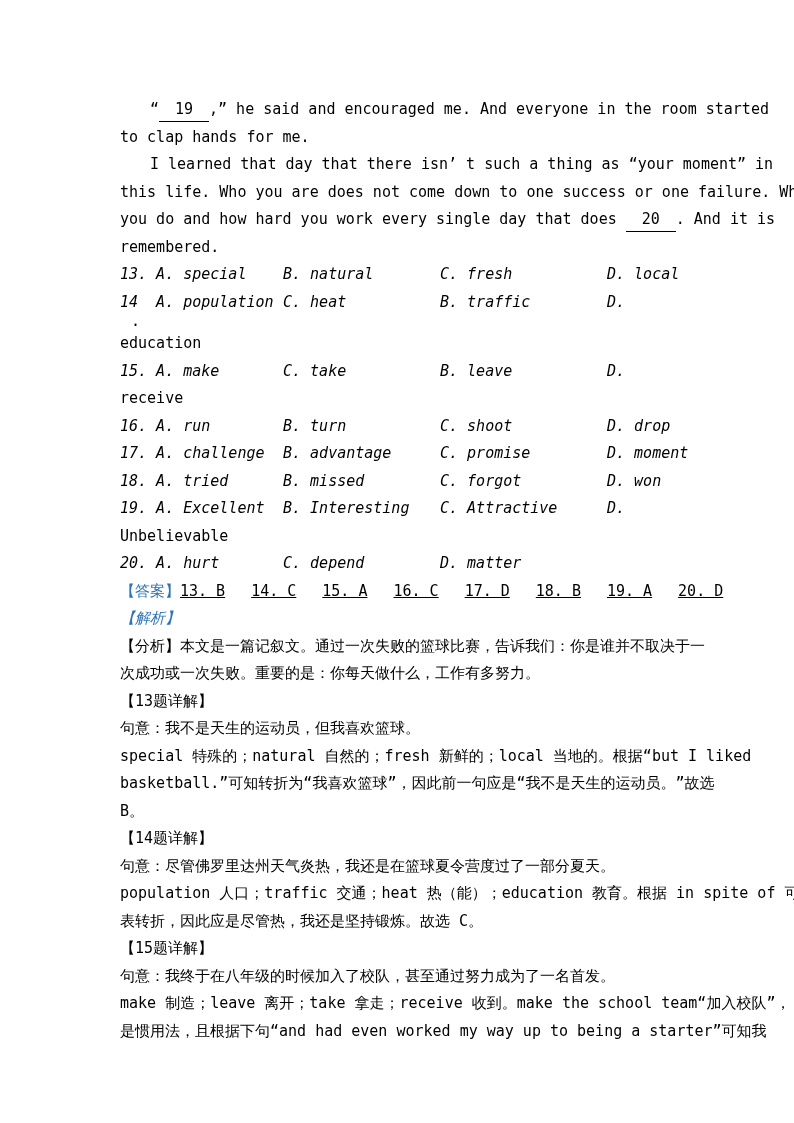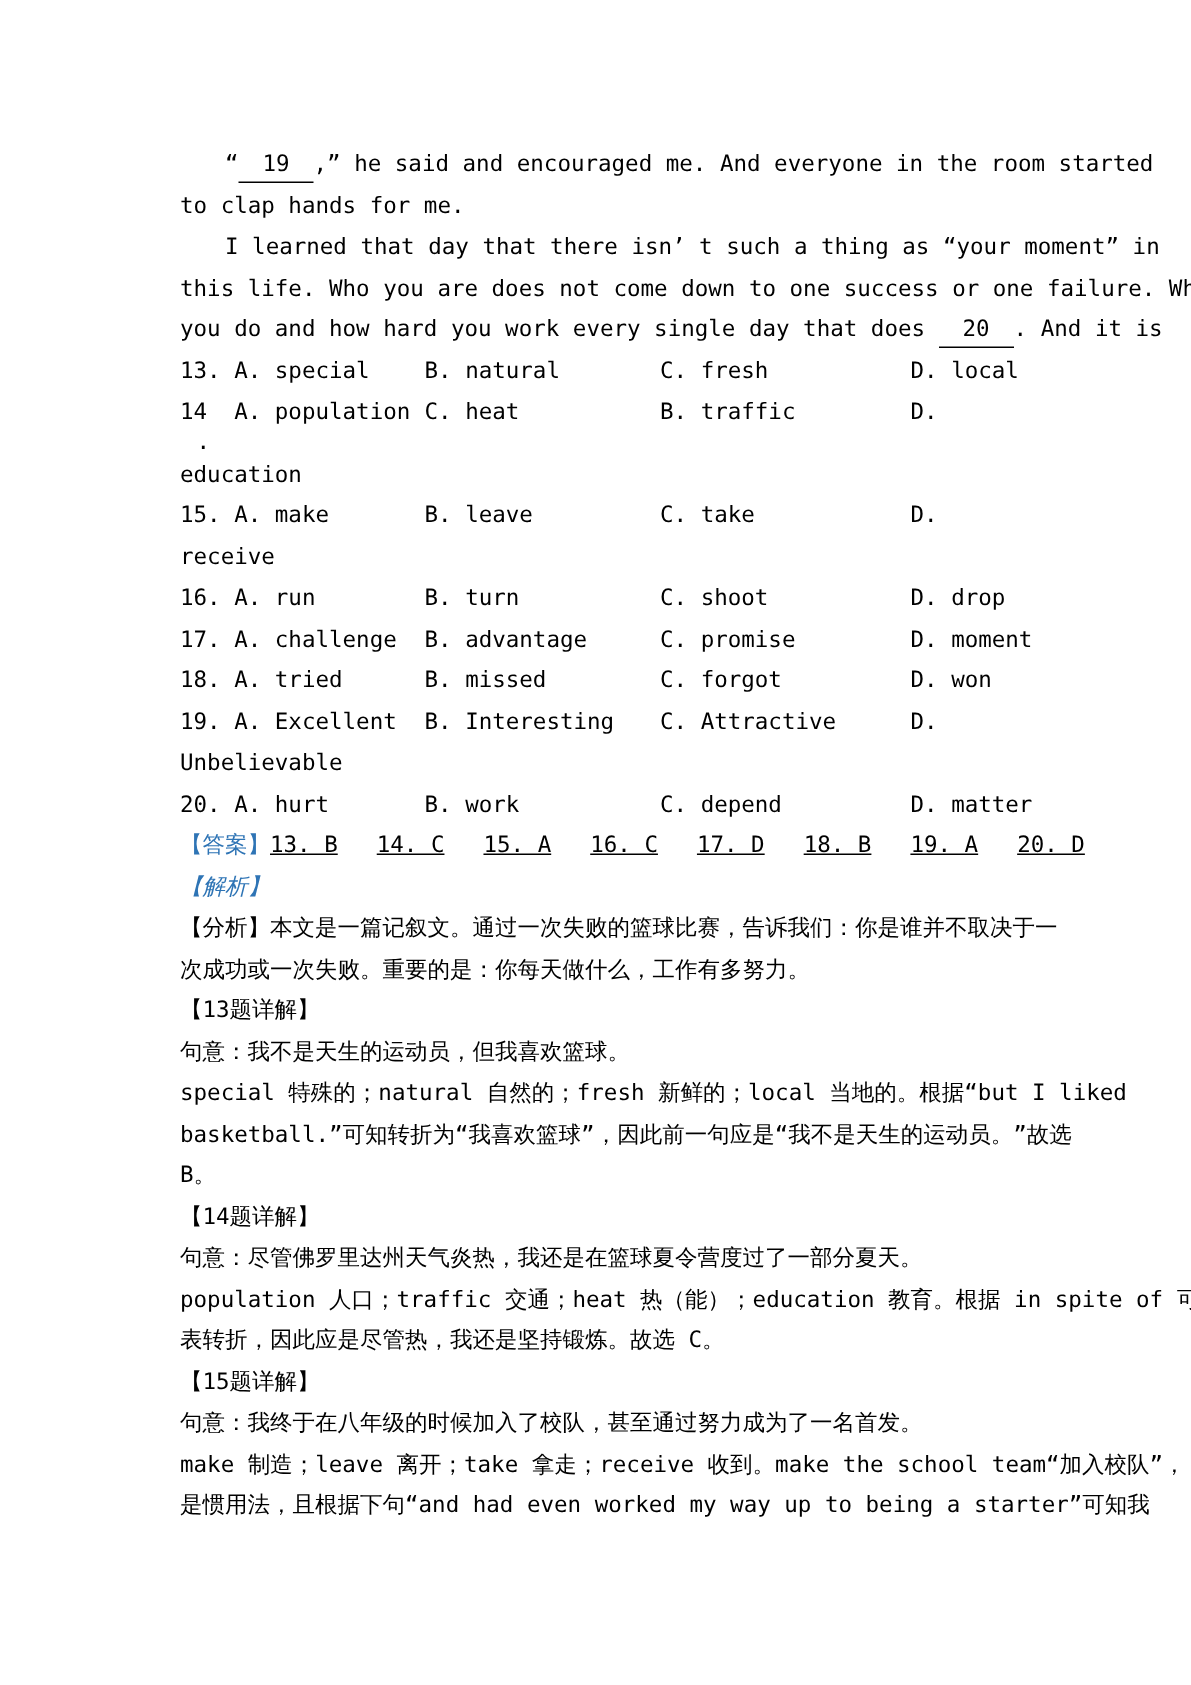--- a/index.html
+++ b/index.html
@@ -33,20 +33,21 @@
     text-align: center;
     line-height: 19px;
     height: 21px;
     vertical-align: baseline;
   }
   .orow {
     display: grid;
     grid-template-columns: 163px 157px 167px 1fr;
     line-height: 27.5px;
     white-space: pre;
+    font-style: italic;
   }
   .dotline {
     height: 14px;
     line-height: 10px;
     padding-left: 11px;
     white-space: pre;
   }
   .answers {
     display: flex;
     line-height: 27.5px;
@@ -58,32 +59,33 @@
 </head>
 <body>
 
 <div class="page">
   <div id="doc-content">
       <div class="tline indent"><span>“</span><span class="blank">19</span><span>,” he said and encouraged me. And everyone in the room started</span></div>
       <div class="tline"><span>to clap hands for me.</span></div>
       <div class="tline indent"><span>I learned that day that there isn’ t such a thing as “your moment” in</span></div>
       <div class="tline"><span>this life. Who you are does not come down to one success or one failure. What</span></div>
       <div class="tline"><span>you do and how hard you work every single day that does </span><span class="blank">20</span><span>. And it is</span></div>
+      <div class="tline"><span>remembered.</span></div>
       <div class="orow"><span>13. A. special</span><span>B. natural</span><span>C. fresh</span><span>D. local</span></div>
       <div class="orow"><span>14  A. population</span><span>C. heat</span><span>B. traffic</span><span>D.</span></div>
       <div class="dotline">.</div>
       <div class="tline"><span>education</span></div>
-      <div class="orow"><span>15. A. make</span><span>B. leave</span><span>C. take</span><span>D.</span></div>
+      <div class="orow"><span>15. A. make</span><span>C. take</span><span>B. leave</span><span>D.</span></div>
       <div class="tline"><span>receive</span></div>
       <div class="orow"><span>16. A. run</span><span>B. turn</span><span>C. shoot</span><span>D. drop</span></div>
       <div class="orow"><span>17. A. challenge</span><span>B. advantage</span><span>C. promise</span><span>D. moment</span></div>
       <div class="orow"><span>18. A. tried</span><span>B. missed</span><span>C. forgot</span><span>D. won</span></div>
       <div class="orow"><span>19. A. Excellent</span><span>B. Interesting</span><span>C. Attractive</span><span>D.</span></div>
       <div class="tline"><span>Unbelievable</span></div>
-      <div class="orow"><span>20. A. hurt</span><span>B. work</span><span>C. depend</span><span>D. matter</span></div>
+      <div class="orow"><span>20. A. hurt</span><span>C. depend</span><span>D. matter</span></div>
       <div class="answers"><span class="ans-label">【答案】</span><span class="ans-item">13. B</span><span class="ans-item">14. C</span><span class="ans-item">15. A</span><span class="ans-item">16. C</span><span class="ans-item">17. D</span><span class="ans-item">18. B</span><span class="ans-item">19. A</span><span class="ans-item">20. D</span></div>
       <div class="tline blue"><span>【解析】</span></div>
       <div class="tline"><span>【分析】本文是一篇记叙文。通过一次失败的篮球比赛，告诉我们：你是谁并不取决于一</span></div>
       <div class="tline"><span>次成功或一次失败。重要的是：你每天做什么，工作有多努力。</span></div>
       <div class="tline"><span>【13题详解】</span></div>
       <div class="tline"><span>句意：我不是天生的运动员，但我喜欢篮球。</span></div>
       <div class="tline"><span>special 特殊的；natural 自然的；fresh 新鲜的；local 当地的。根据“but I liked</span></div>
       <div class="tline"><span>basketball.”可知转折为“我喜欢篮球”，因此前一句应是“我不是天生的运动员。”故选</span></div>
       <div class="tline"><span>B。</span></div>
       <div class="tline"><span>【14题详解】</span></div>

